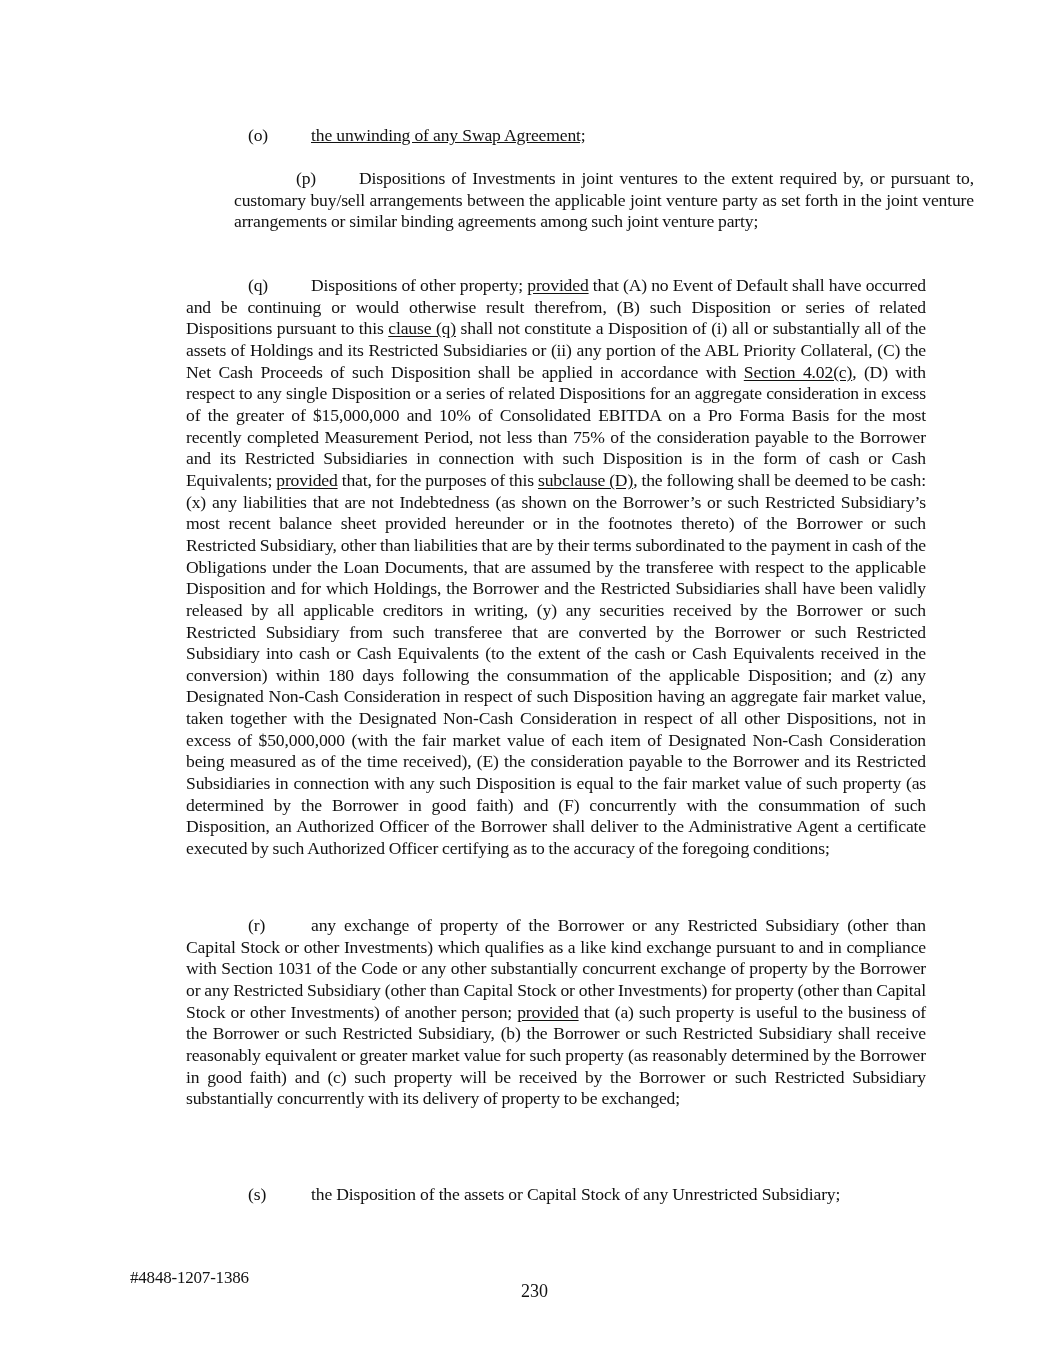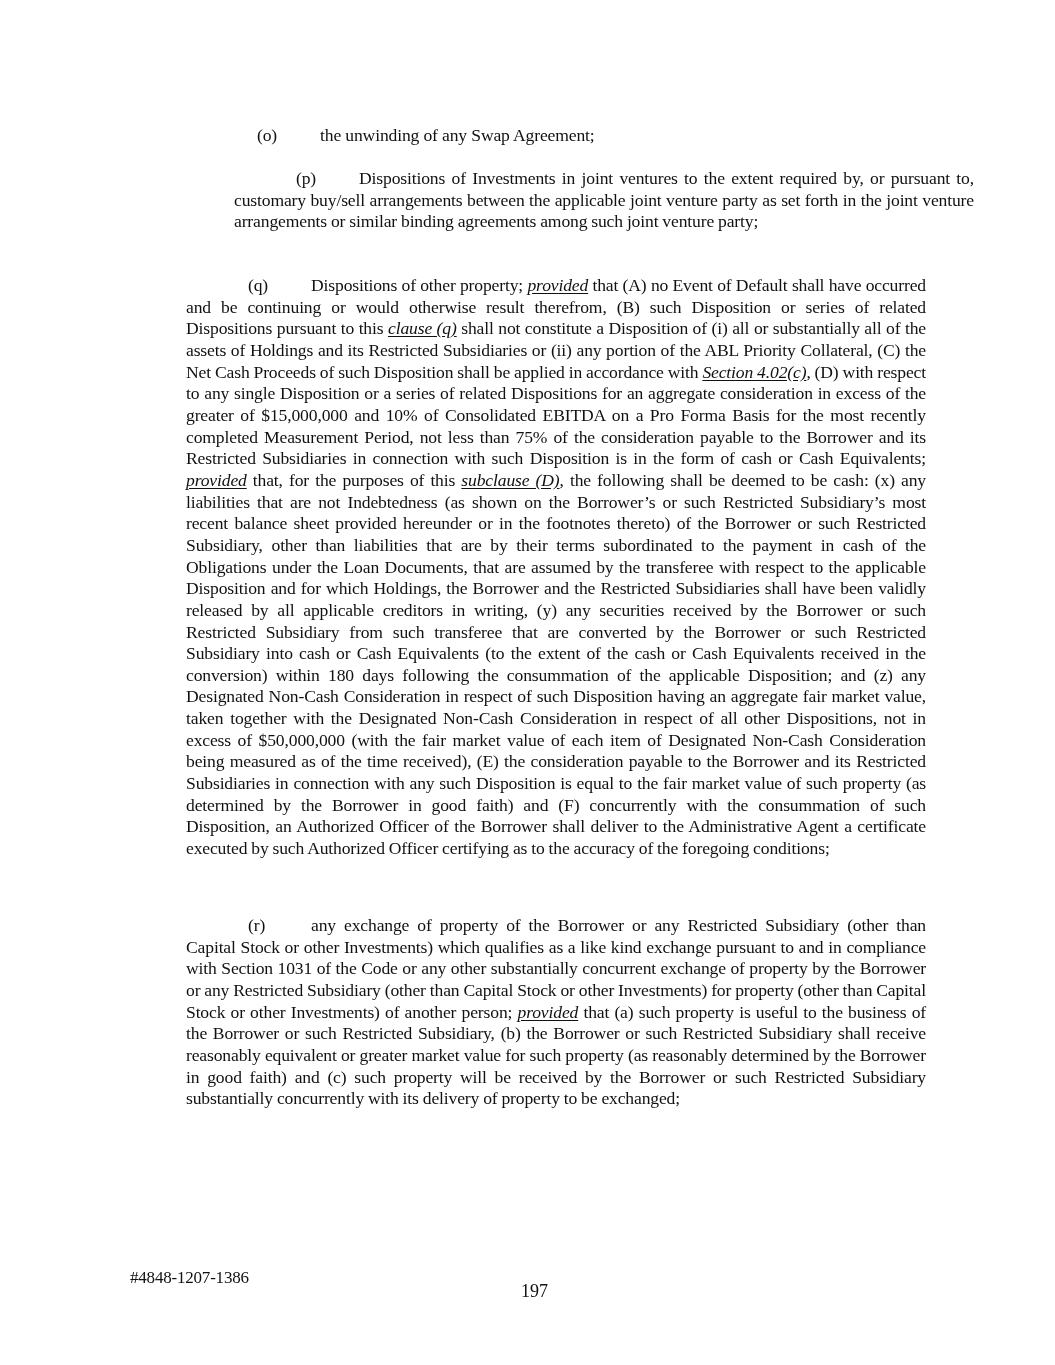--- a/index.html
+++ b/index.html
@@ -31,21 +31,21 @@
       text-align: justify;
       text-align-last: left;
       letter-spacing: -0.15px;
       word-spacing: -0.3px;
     }
     .para .marker {
       display: inline-block;
       width: 63px;
       margin-left: 62px;
     }
-    .u { text-decoration: underline; text-underline-offset: 2px; font-style: italic; }
+    .u { text-decoration: underline; text-underline-offset: 2px; }
     .single {
       position: absolute;
       font-size: 17.6px;
       line-height: 21.65px;
       letter-spacing: -0.15px;
     }
     .single .marker { display: inline-block; width: 63px; }
     .footer-id {
       position: absolute;
       left: 130px;
@@ -58,33 +58,36 @@
       left: 521px;
       top: 1281px;
       font-size: 18px;
     }
   </style>
 </head>
 <body>
 
 <div class="page">
 
-  <div class="single" style="left:257px; top:125px;">
+  <div class="single" style="left:248px; top:125px;text-decoration:underline;">
     <span class="marker">(o)</span><span>the unwinding of any Swap Agreement;</span>
   </div>
 
   <div class="para" style="top:168px;margin-left:48px;">
     <span class="marker">(p)</span><span>Dispositions of Investments in joint ventures to the extent required by, or pursuant to, customary buy/sell arrangements between the applicable joint venture party as set forth in the joint venture arrangements or similar binding agreements among such joint venture party;</span>
   </div>
 
   <div class="para" style="top:275px;">
     <span class="marker">(q)</span><span>Dispositions of other property; </span><span class="u">provided</span><span> that (A) no Event of Default shall have occurred and be continuing or would otherwise result therefrom, (B) such Disposition or series of related Dispositions pursuant to this </span><span class="u">clause (q)</span><span> shall not constitute a Disposition of (i) all or substantially all of the assets of Holdings and its Restricted Subsidiaries or (ii) any portion of the ABL Priority Collateral, (C) the Net Cash Proceeds of such Disposition shall be applied in accordance with </span><span class="u">Section 4.02(c)</span><span>, (D) with respect to any single Disposition or a series of related Dispositions for an aggregate consideration in excess of the greater of $15,000,000 and 10% of Consolidated EBITDA on a Pro Forma Basis for the most recently completed Measurement Period, not less than 75% of the consideration payable to the Borrower and its Restricted Subsidiaries in connection with such Disposition is in the form of cash or Cash Equivalents; </span><span class="u">provided</span><span> that, for the purposes of this </span><span class="u">subclause (D)</span><span>, the following shall be deemed to be cash: (x) any liabilities that are not Indebtedness (as shown on the Borrower’s or such Restricted Subsidiary’s most recent balance sheet provided hereunder or in the footnotes thereto) of the Borrower or such Restricted Subsidiary, other than liabilities that are by their terms subordinated to the payment in cash of the Obligations under the Loan Documents, that are assumed by the transferee with respect to the applicable Disposition and for which Holdings, the Borrower and the Restricted Subsidiaries shall have been validly released by all applicable creditors in writing, (y) any securities received by the Borrower or such Restricted Subsidiary from such transferee that are converted by the Borrower or such Restricted Subsidiary into cash or Cash Equivalents (to the extent of the cash or Cash Equivalents received in the conversion) within 180 days following the consummation of the applicable Disposition; and (z) any Designated Non-Cash Consideration in respect of such Disposition having an aggregate fair market value, taken together with the Designated Non-Cash Consideration in respect of all other Dispositions, not in excess of $50,000,000 (with the fair market value of each item of Designated Non-Cash Consideration being measured as of the time received), (E) the consideration payable to the Borrower and its Restricted Subsidiaries in connection with any such Disposition is equal to the fair market value of such property (as determined by the Borrower in good faith) and (F) concurrently with the consummation of such Disposition, an Authorized Officer of the Borrower shall deliver to the Administrative Agent a certificate executed by such Authorized Officer certifying as to the accuracy of the foregoing conditions;</span>
   </div>
 
   <div class="para" style="top:915px;">
     <span class="marker">(r)</span><span>any exchange of property of the Borrower or any Restricted Subsidiary (other than Capital Stock or other Investments) which qualifies as a like kind exchange pursuant to and in compliance with Section 1031 of the Code or any other substantially concurrent exchange of property by the Borrower or any Restricted Subsidiary (other than Capital Stock or other Investments) for property (other than Capital Stock or other Investments) of another person; </span><span class="u">provided</span><span> that (a) such property is useful to the business of the Borrower or such Restricted Subsidiary, (b) the Borrower or such Restricted Subsidiary shall receive reasonably equivalent or greater market value for such property (as reasonably determined by the Borrower in good faith) and (c) such property will be received by the Borrower or such Restricted Subsidiary substantially concurrently with its delivery of property to be exchanged;</span>
   </div>
 
+  <div class="single" style="left:248px; top:1184px;">
+    <span class="marker">(s)</span><span>the Disposition of the assets or Capital Stock of any Unrestricted Subsidiary;</span>
+  </div>
 
   <div class="footer-id">#4848-1207-1386</div>
-  <div class="page-num">197</div>
+  <div class="page-num">230</div>
 
 </div>
 
 </body></html>

